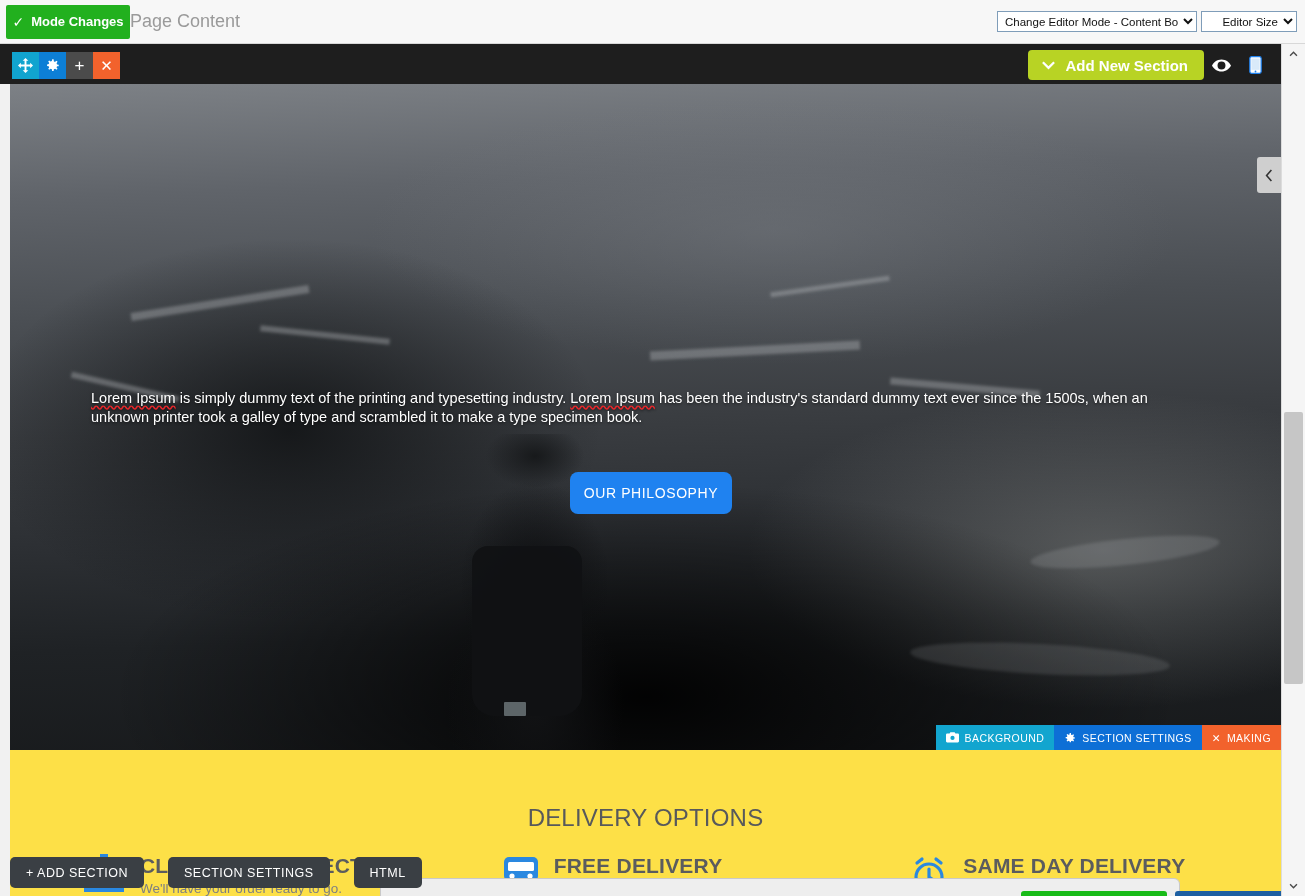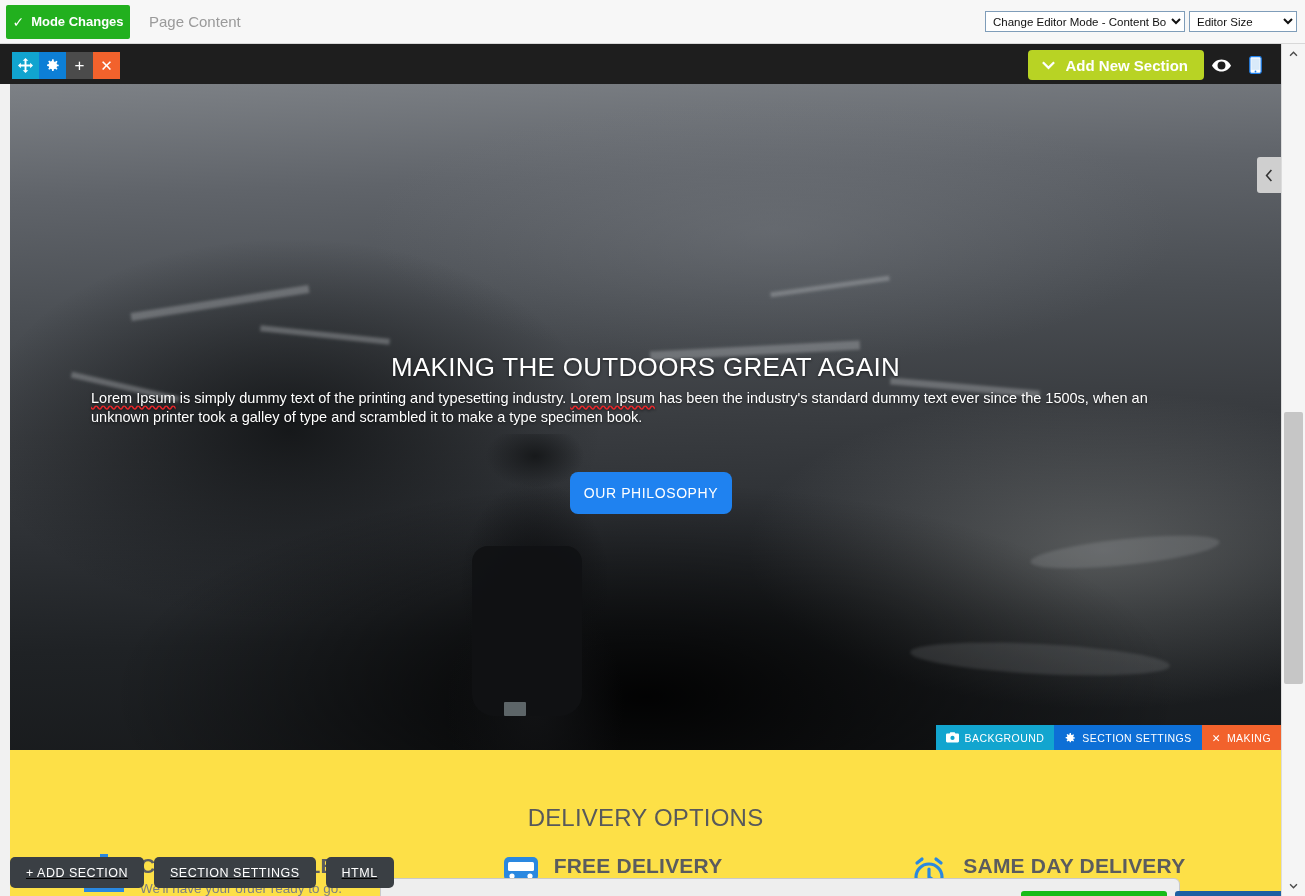--- a/index.html
+++ b/index.html
@@ -22,34 +22,34 @@
     width: 124px; height: 34px; margin-left: 6px;
     background: #22b01e; color: #fff;
     border: none; border-radius: 2px;
     display: flex; align-items: center; justify-content: center;
     gap: 7px; cursor: pointer;
     font-size: 13px; font-weight: bold;
     font-family: "Liberation Sans", sans-serif;
   }
   .save-btn .chk { font-size: 14px; font-weight: normal; }
   .page-content-label {
-    margin-left: 19px; font-size: 15px; color: #9a9a9a;
+    font-size: 18px; color: #9a9a9a;
   }
   .topbar-right {
     position: absolute; right: 8px; top: 11px;
     display: flex; gap: 4px; align-items: center;
   }
   select.editor-sel {
     height: 21px; font-size: 11.5px;
     font-family: "Liberation Sans", sans-serif;
     border: 1px solid #7f9db9; background: #fff; color: #111;
     padding: 0 2px 0 3px; border-radius: 0;
   }
   select.mode { width: 200px; }
-  select.size { width: 108px; }
+  select.size { width: 96px; text-align: right; }
 
   
   .canvas {
     position: absolute; top: 44px; left: 0;
     width: 1281px; height: 852px;
     background: #fff;
     overflow: hidden;
   }
   .canvas-scrollcol {
     position: absolute; left: 0; top: 0;
@@ -203,21 +203,21 @@
   .dicon { flex: 0 0 auto; color: #2a88e0; }
   .dtext h3 {
     font-size: 21px; color: #5b5c5e; font-weight: bold; letter-spacing: .2px;
     margin-bottom: 3px; white-space: nowrap;
   }
   .dtext p { font-size: 13.5px; color: #7d7f82; white-space: nowrap; }
 
   
   .float-btns {
     position: absolute; left: 10px; bottom: 8px;
-    display: flex; gap: 10px; z-index: 8; text-decoration: underline;
+    display: flex; gap: 24px; z-index: 8;
   }
   .float-btns button {
     height: 31px; padding: 0 16px;
     background: #3a3f44; color: #fff;
     border: none; border-radius: 5px; cursor: pointer;
     font-size: 12.5px; letter-spacing: .5px;
     font-family: "Liberation Sans", sans-serif;
   }
 
   
@@ -328,21 +328,20 @@
       <div class="ridge r5"></div>
       <div class="ridge r6"></div>
       <div class="ridge r7"></div>
       <div class="ridge r8"></div>
       <div class="hiker"></div>
       <div class="pack"></div>
       <div class="pack-flag"></div>
     </div>
 
     <div class="hero-content">
-      <h1 class="hero-title">MAKING THE OUTDOORS GREAT AGAIN</h1>
       <p class="hero-para">
         <span class="spell">Lorem Ipsum</span><span> is simply dummy text of the printing and typesetting industry. </span><span class="spell">Lorem Ipsum</span><span> has been the industry's standard dummy text ever since the 1500s, when an unknown printer took a galley of type and scrambled it to make a type specimen book.</span>
       </p>
       <button class="philosophy-btn">OUR PHILOSOPHY</button>
     </div>
 
     <div class="sect-actions">
       <button class="sa-bg">
         <svg width="13" height="11" viewBox="0 0 16 13" fill="currentColor" aria-hidden="true">
           <path d="M5.4 0 4.4 1.6H1.4A1.4 1.4 0 0 0 0 3v8.1A1.4 1.4 0 0 0 1.4 12.5h13.2A1.4 1.4 0 0 0 16 11.1V3a1.4 1.4 0 0 0-1.4-1.4h-3L10.6 0z"></path>

